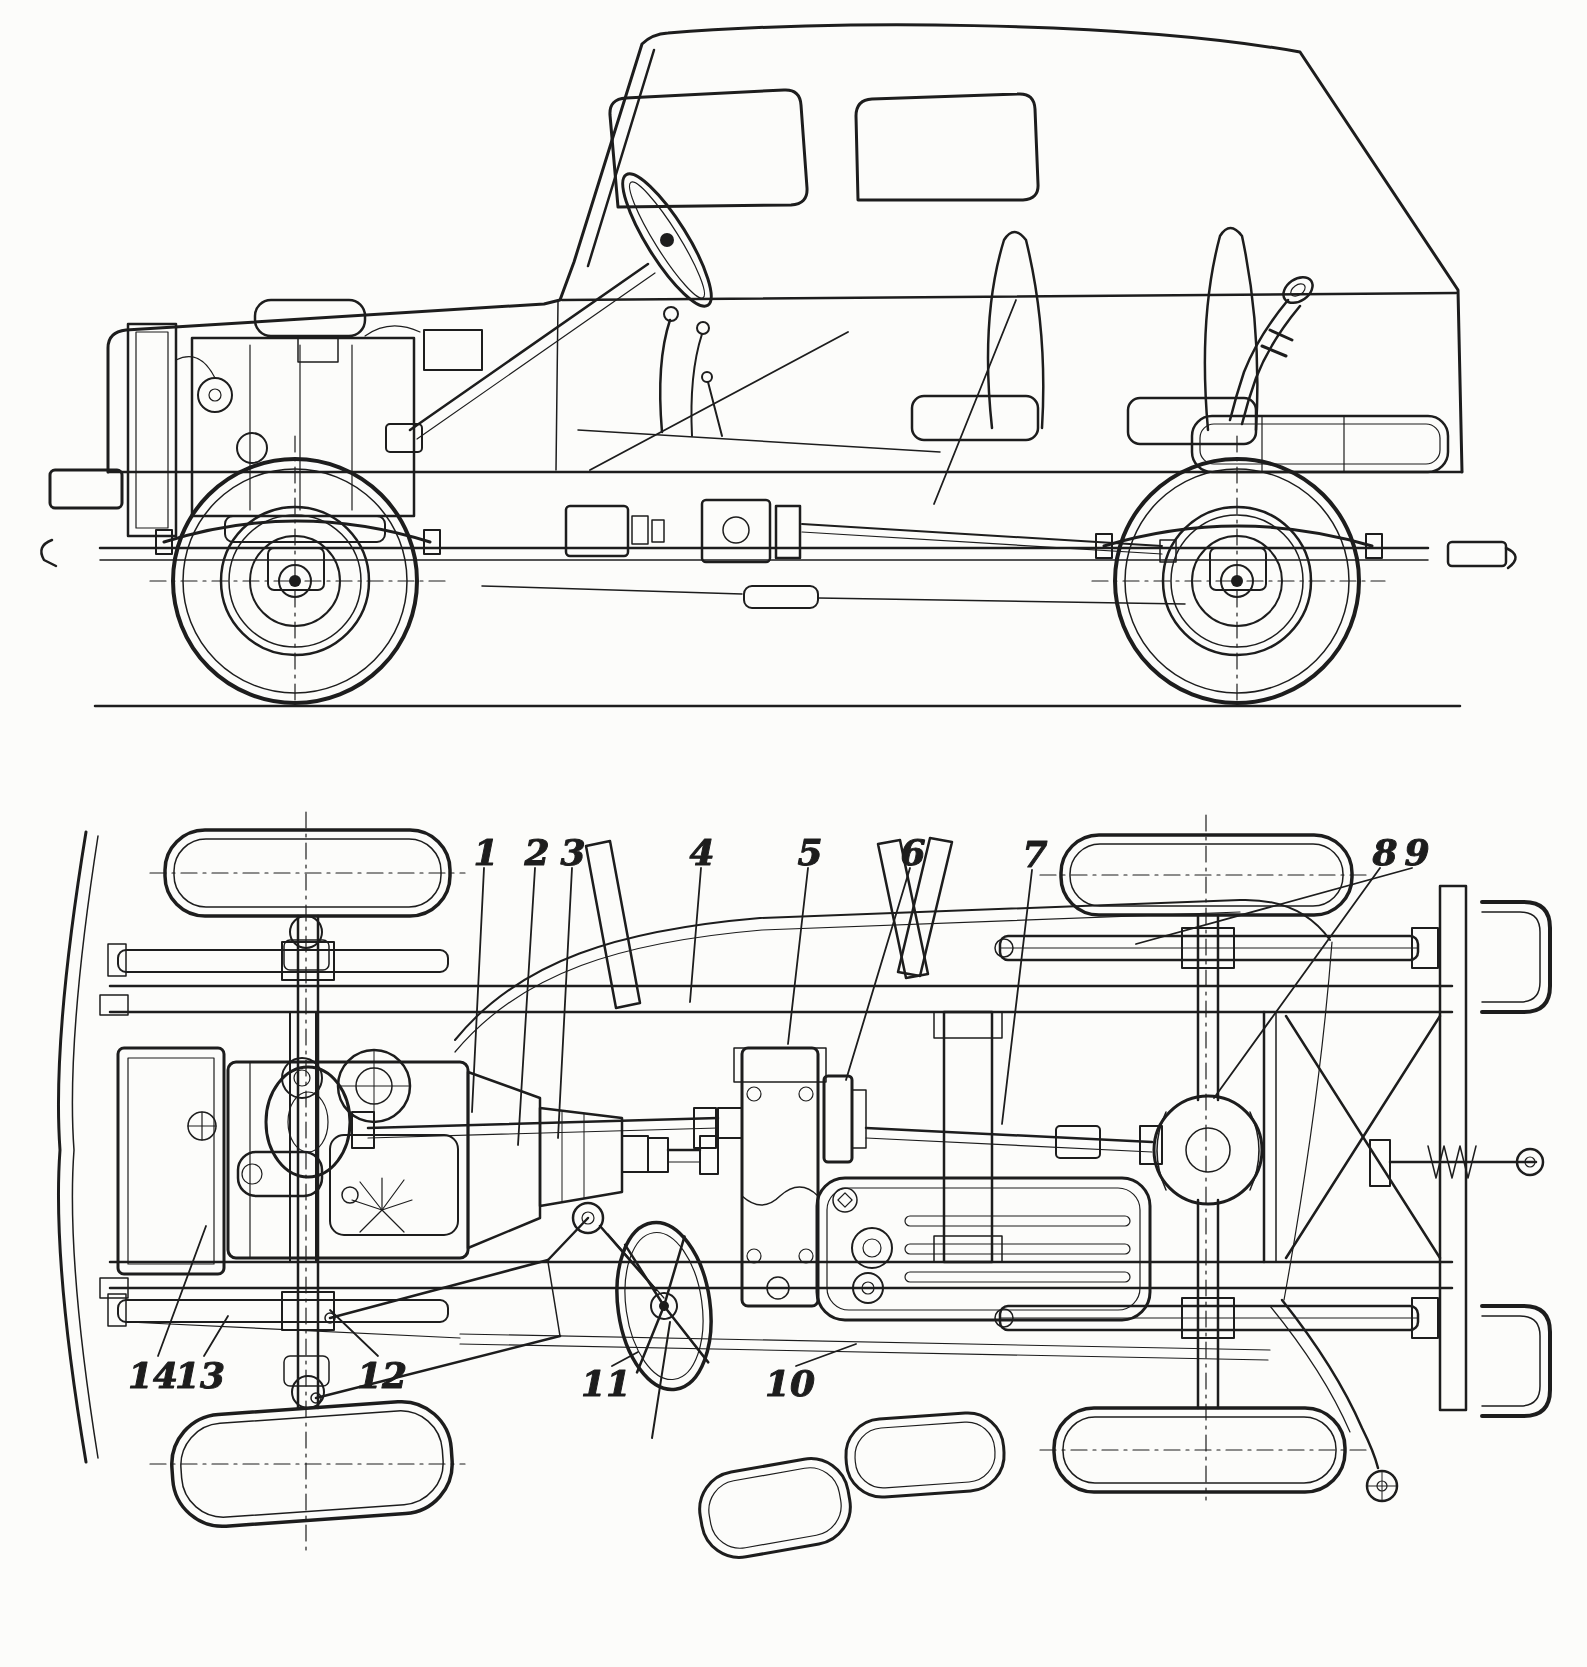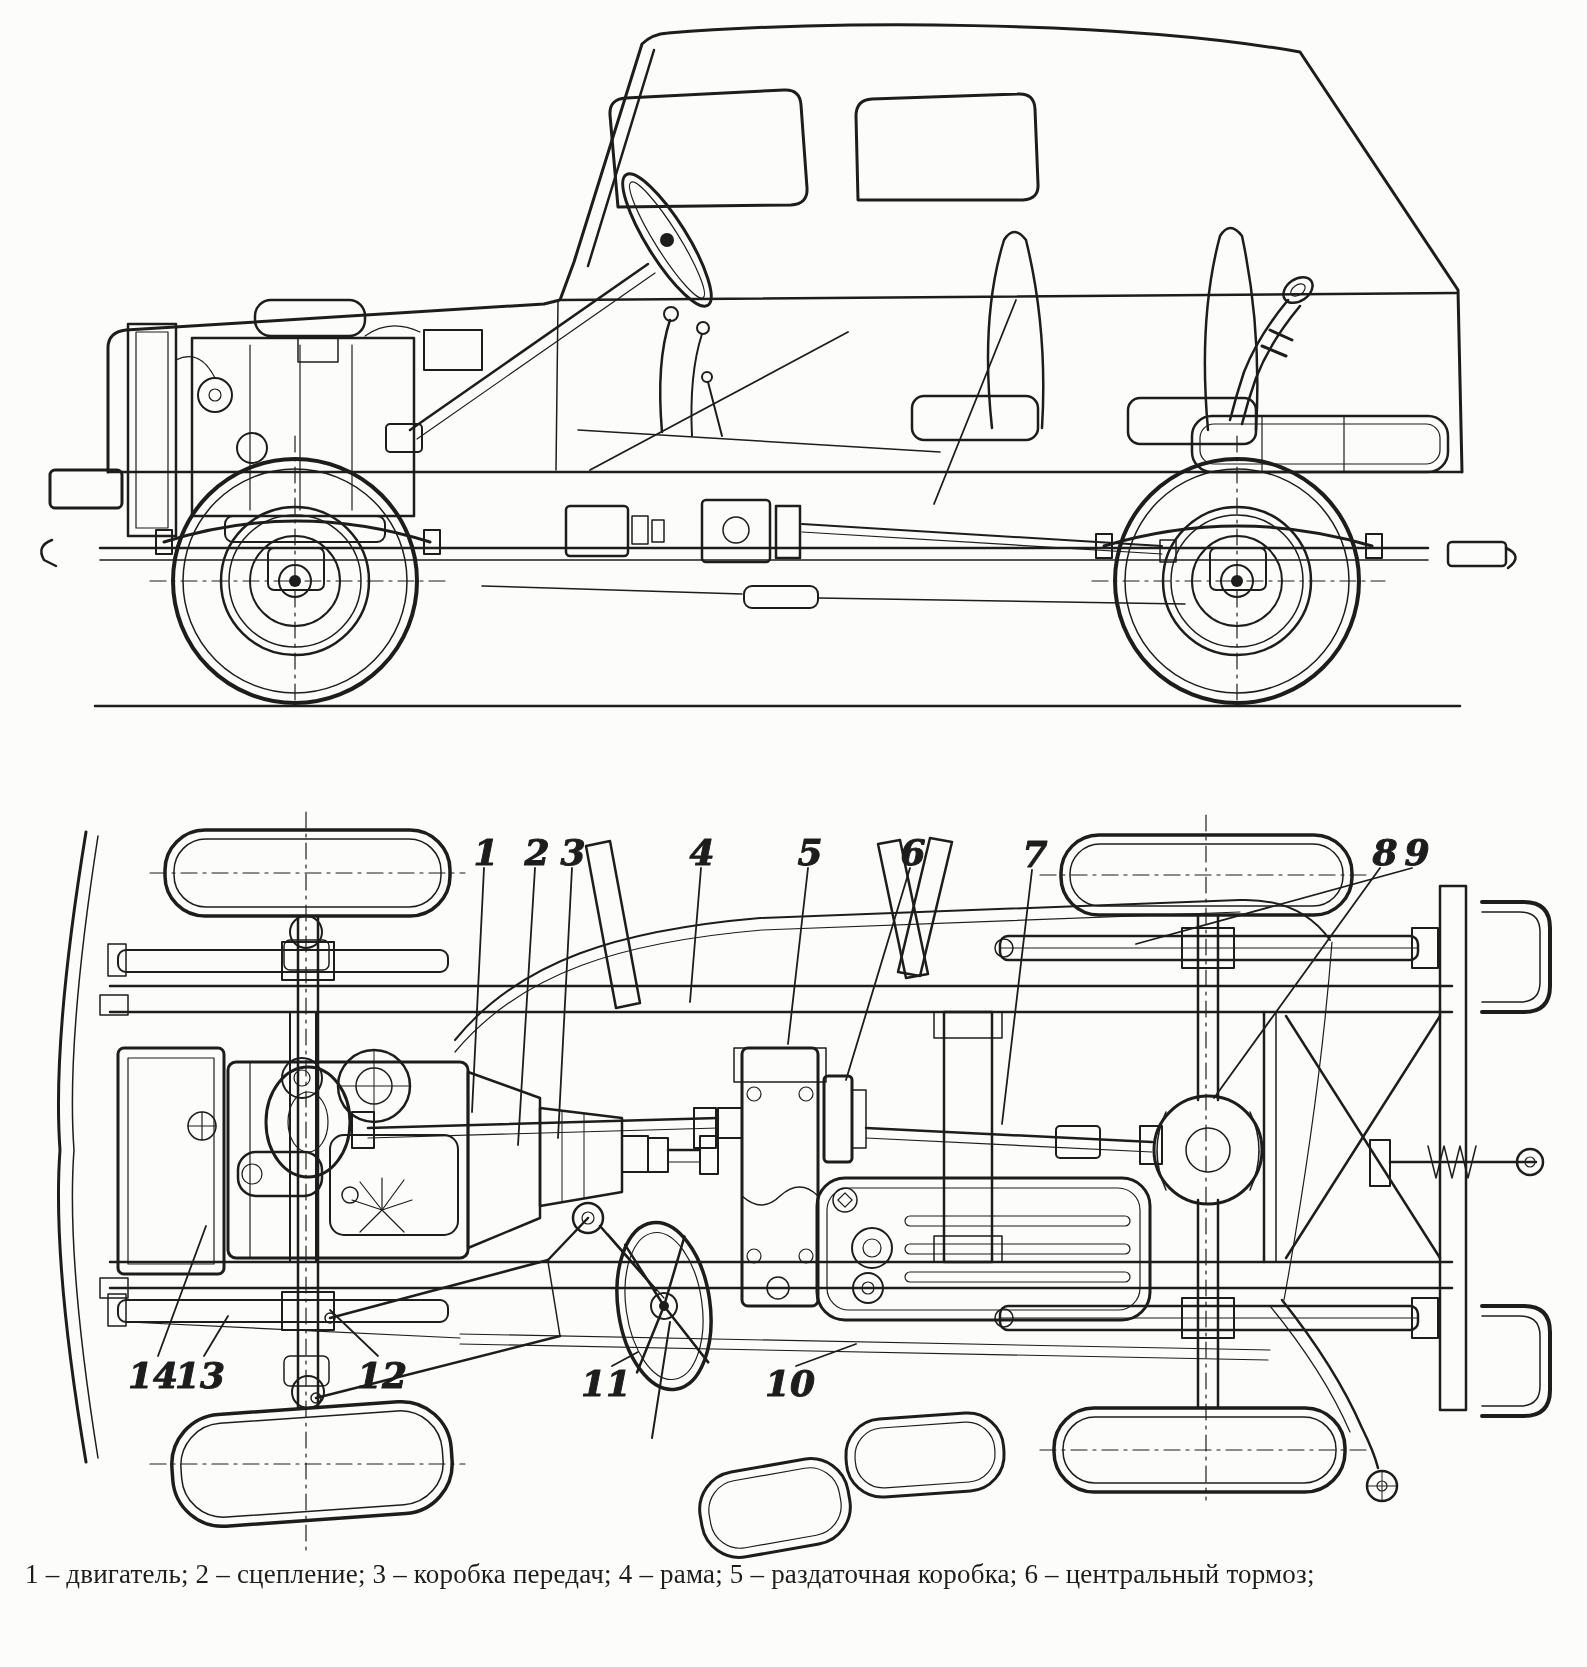--- a/index.html
+++ b/index.html
@@ -465,15 +465,14 @@
       <text class="callout-num" x="200" y="1388">13</text>
         </g>
     <g>
           <line x1="158" y1="1356" x2="206" y2="1226" stroke-width="1.8"></line>
       <text class="callout-num" x="153" y="1388">14</text>
         </g>
   </g>
 </svg>
 
 <div id="legend">
-  <p>1 – двигатель; 2 – сцепление; 3 – коробка передач; 4 – рама; 5 – раздаточная коробка; 6 – центральный тормоз;</p>
 </div>
 </div>
 
 </body></html>

